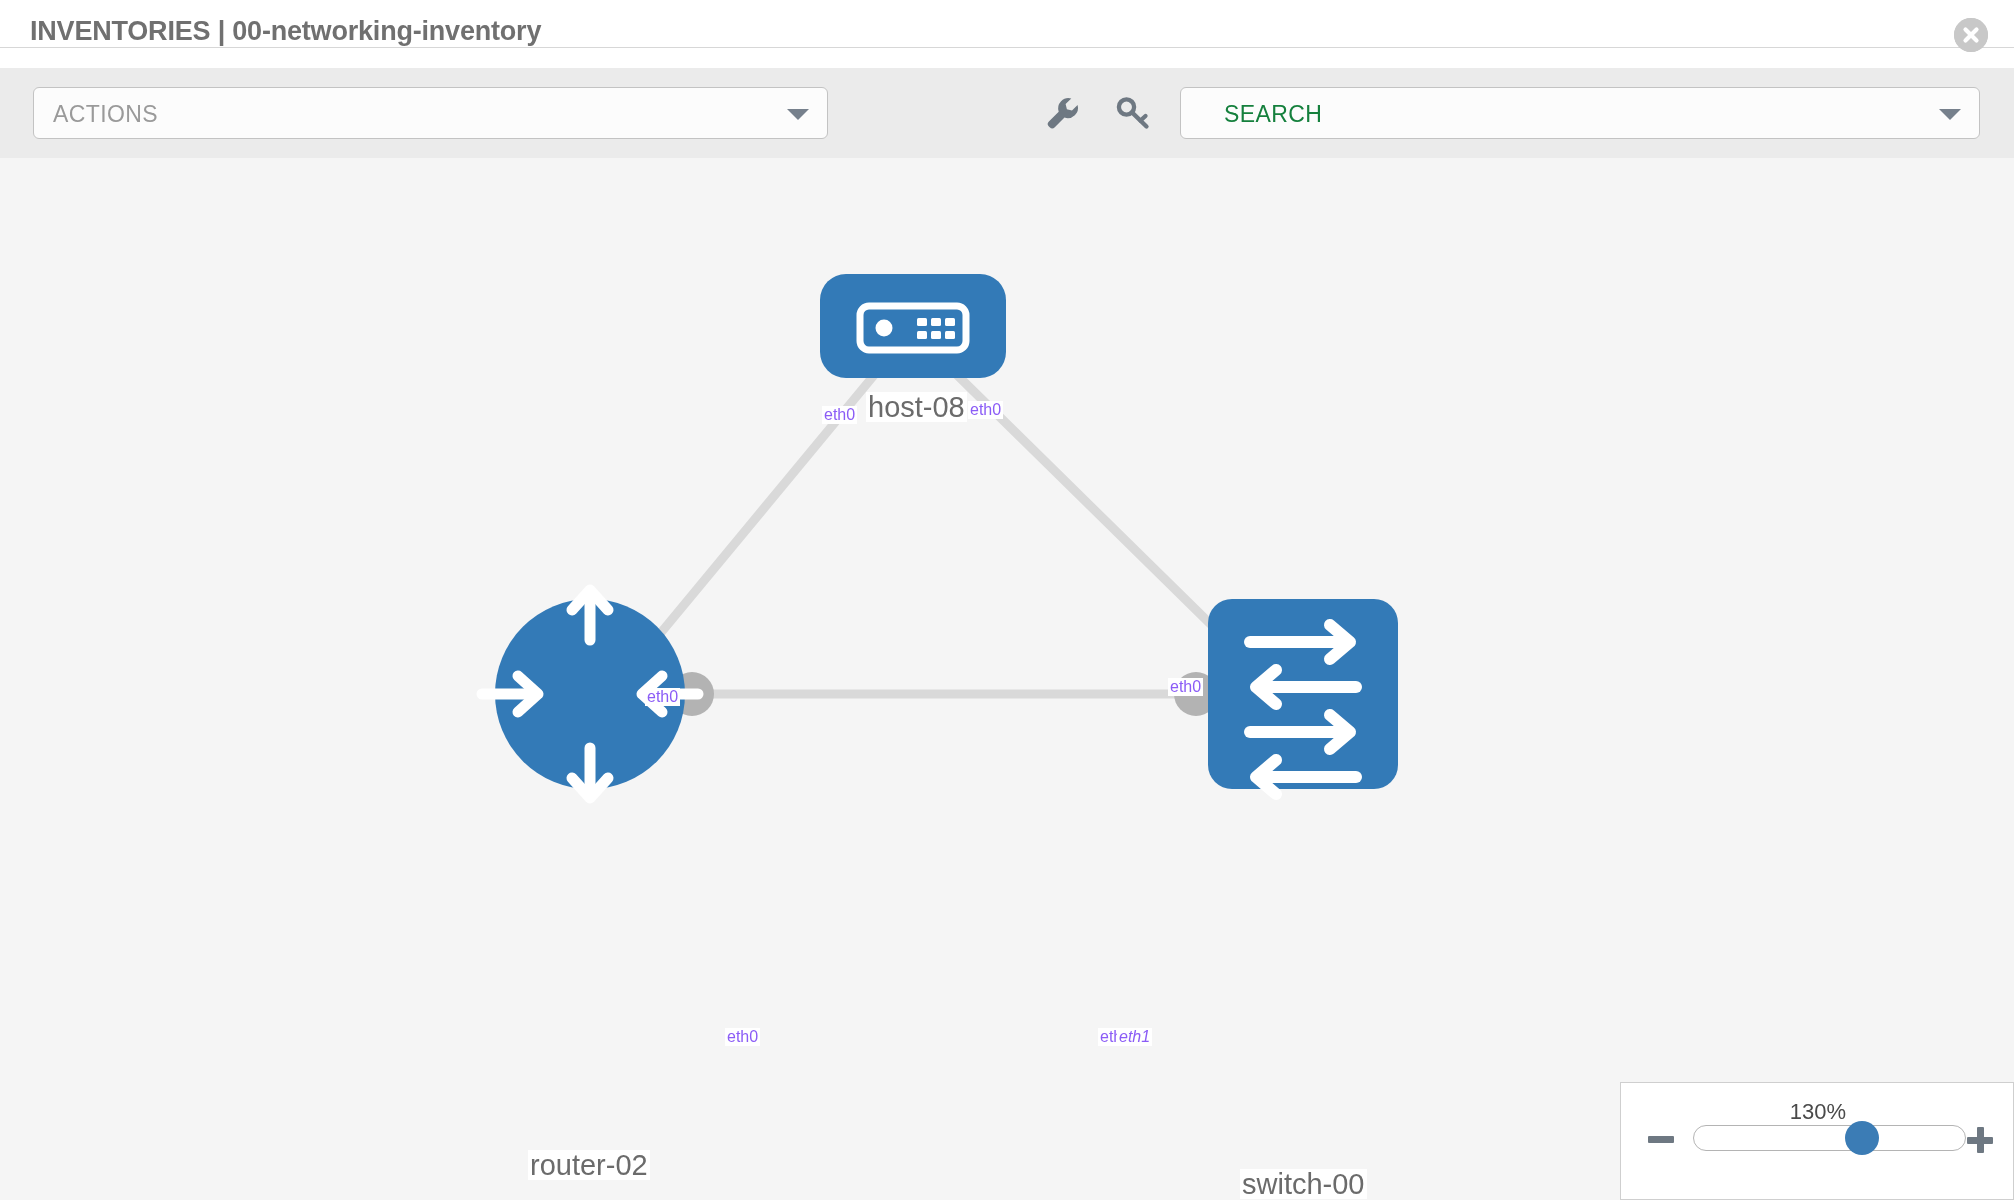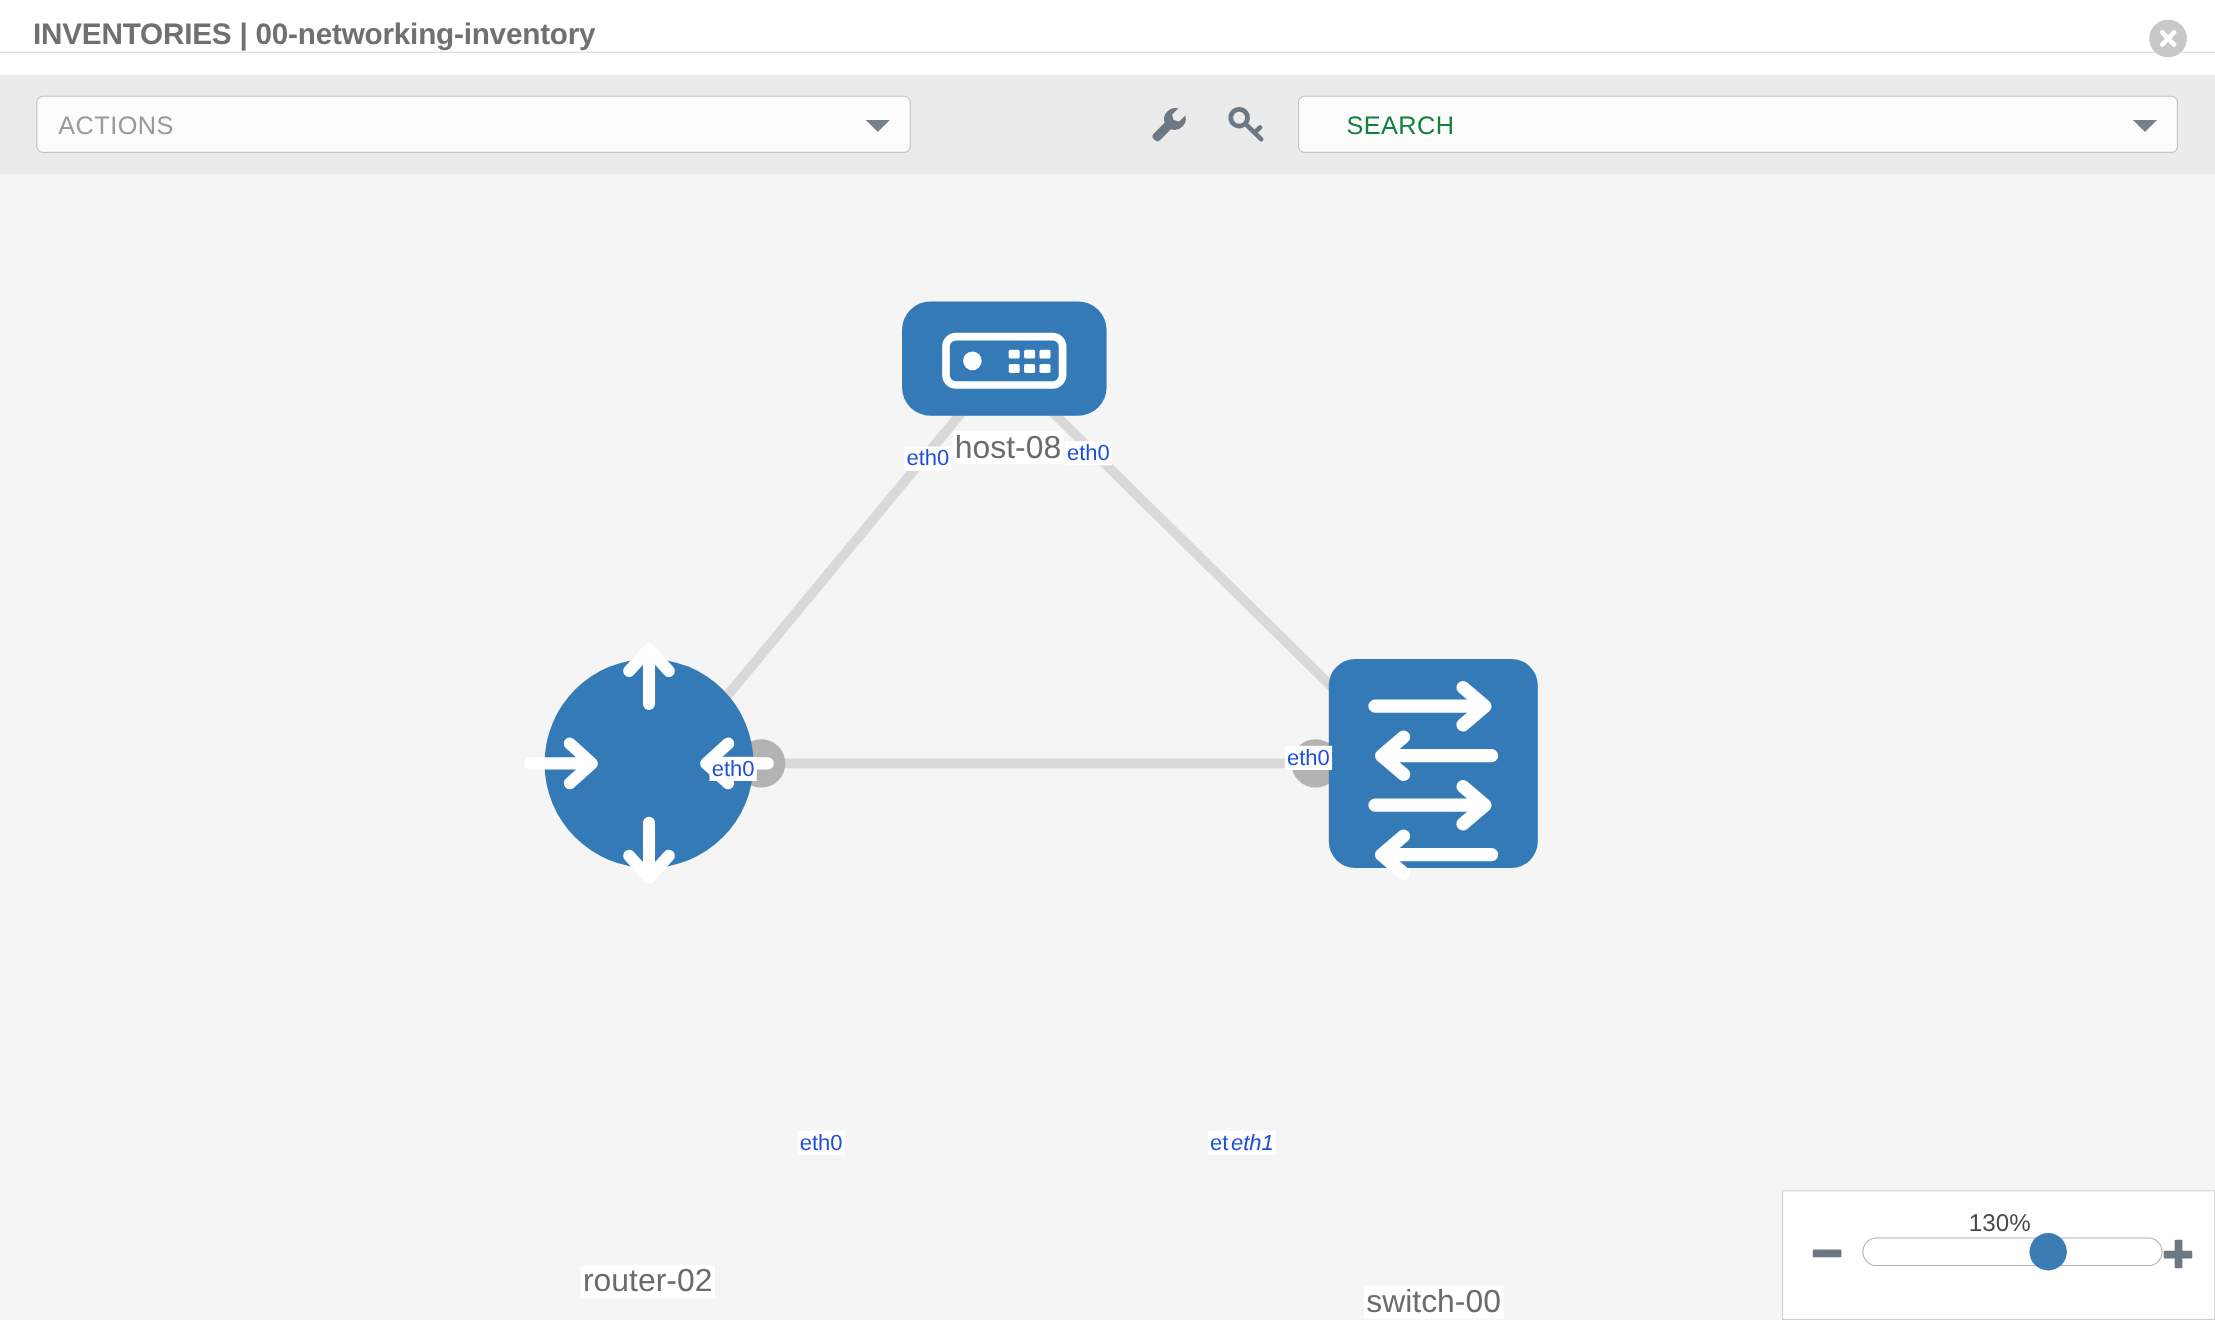--- a/index.html
+++ b/index.html
@@ -147,22 +147,22 @@
     position: absolute;
     font-size: 29px;
     color: #6b6b6b;
     background: #ffffff;
     white-space: nowrap;
     line-height: 1.05;
     padding: 0 2px;
   }
   .link-label {
     position: absolute;
-    font-size: 20px;
-    color: #1d4ed8;
+    font-size: 16px;
+    color: #8b5cf6;
     background: #ffffff;
     white-space: nowrap;
     line-height: 1.1;
     padding: 0 2px;
   }
 
   
   .zoom-panel {
     position: absolute;
     left: 1620px;

